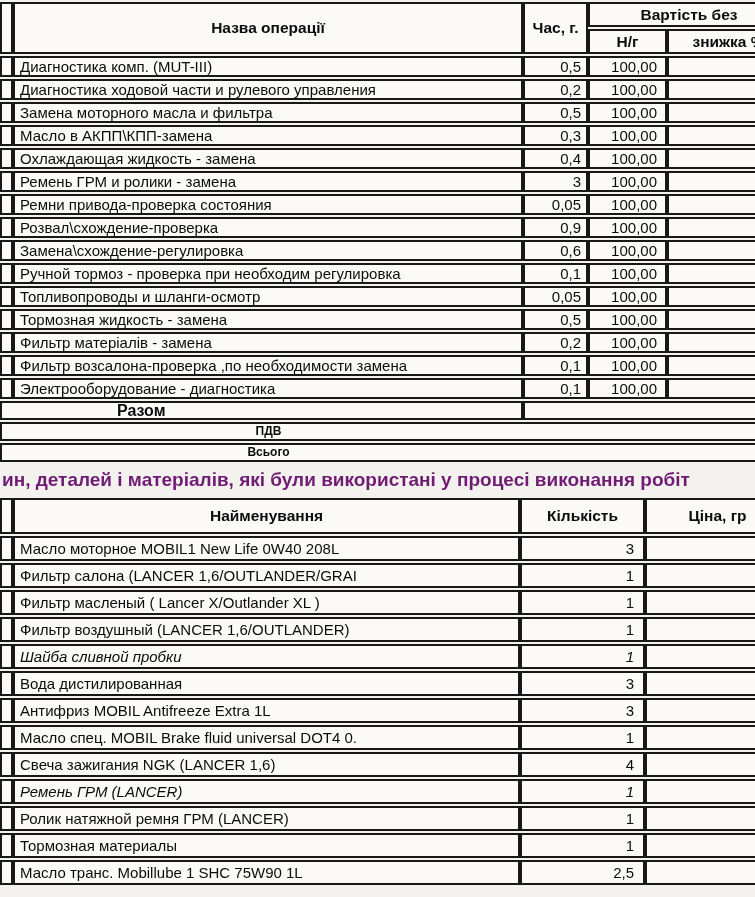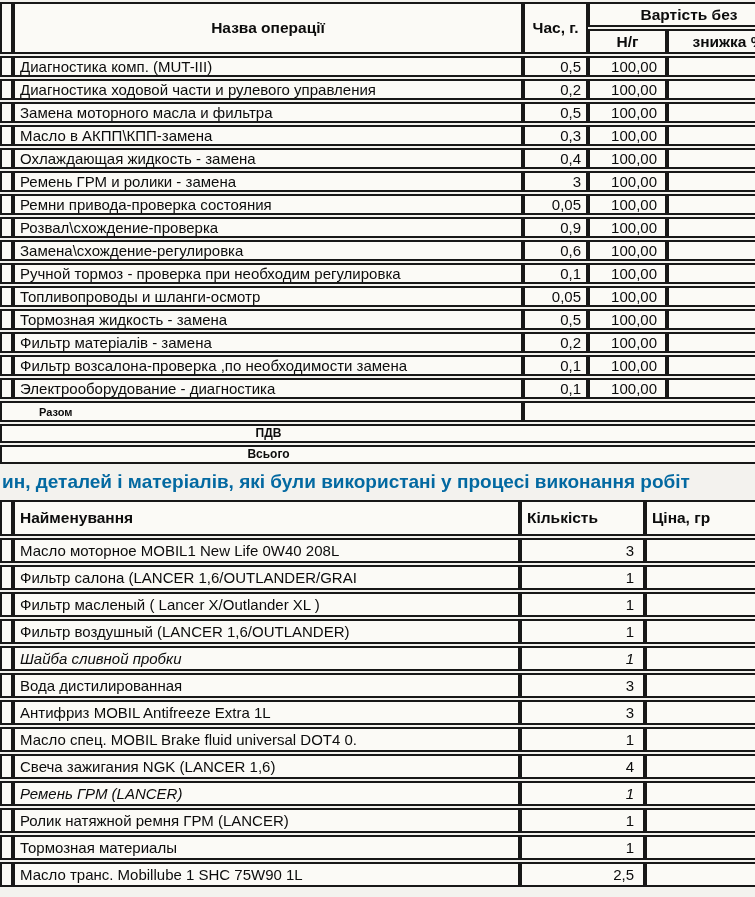--- a/index.html
+++ b/index.html
@@ -23,29 +23,29 @@
     overflow:hidden;
     white-space:nowrap;
   }
   
   .t1 thead td{height:21px;font-weight:bold;text-align:center;font-size:15.5px;}
   .t1 tbody.rows td{height:17px;line-height:17px;}
   .c-num{padding:0;}
   .c-time,.c-rate{text-align:right;}
   .c-rate{padding-right:8px;}
   .t1 .sum td{height:15px;line-height:15px;}
-  .razom{font-weight:bold;margin-left:32px;font-size:11px;}
+  .razom{font-weight:bold;margin-left:110px;font-size:16px;}
   .cent{display:block;width:523px;text-align:center;font-weight:bold;font-size:12px;}
   
   .heading{
     font-weight:bold;font-size:19px;line-height:22px;
-    margin:5px 0 5px 2px;white-space:nowrap;color:#0369a1;
+    margin:5px 0 5px 2px;white-space:nowrap;color:#701a75;
   }
   
-  .t2 thead td{height:32px;font-weight:bold;text-align:left;font-size:15.5px;vertical-align:middle;}
+  .t2 thead td{height:32px;font-weight:bold;text-align:center;font-size:15.5px;vertical-align:middle;}
   .t2 tbody td{height:21px;line-height:21px;}
   .c-qty{text-align:right;padding-right:9px;}
   .italic{font-style:italic;margin-left:16px;}
 </style>
 </head>
 <body>
 
 <div class="page">
 
   <table class="t1">

